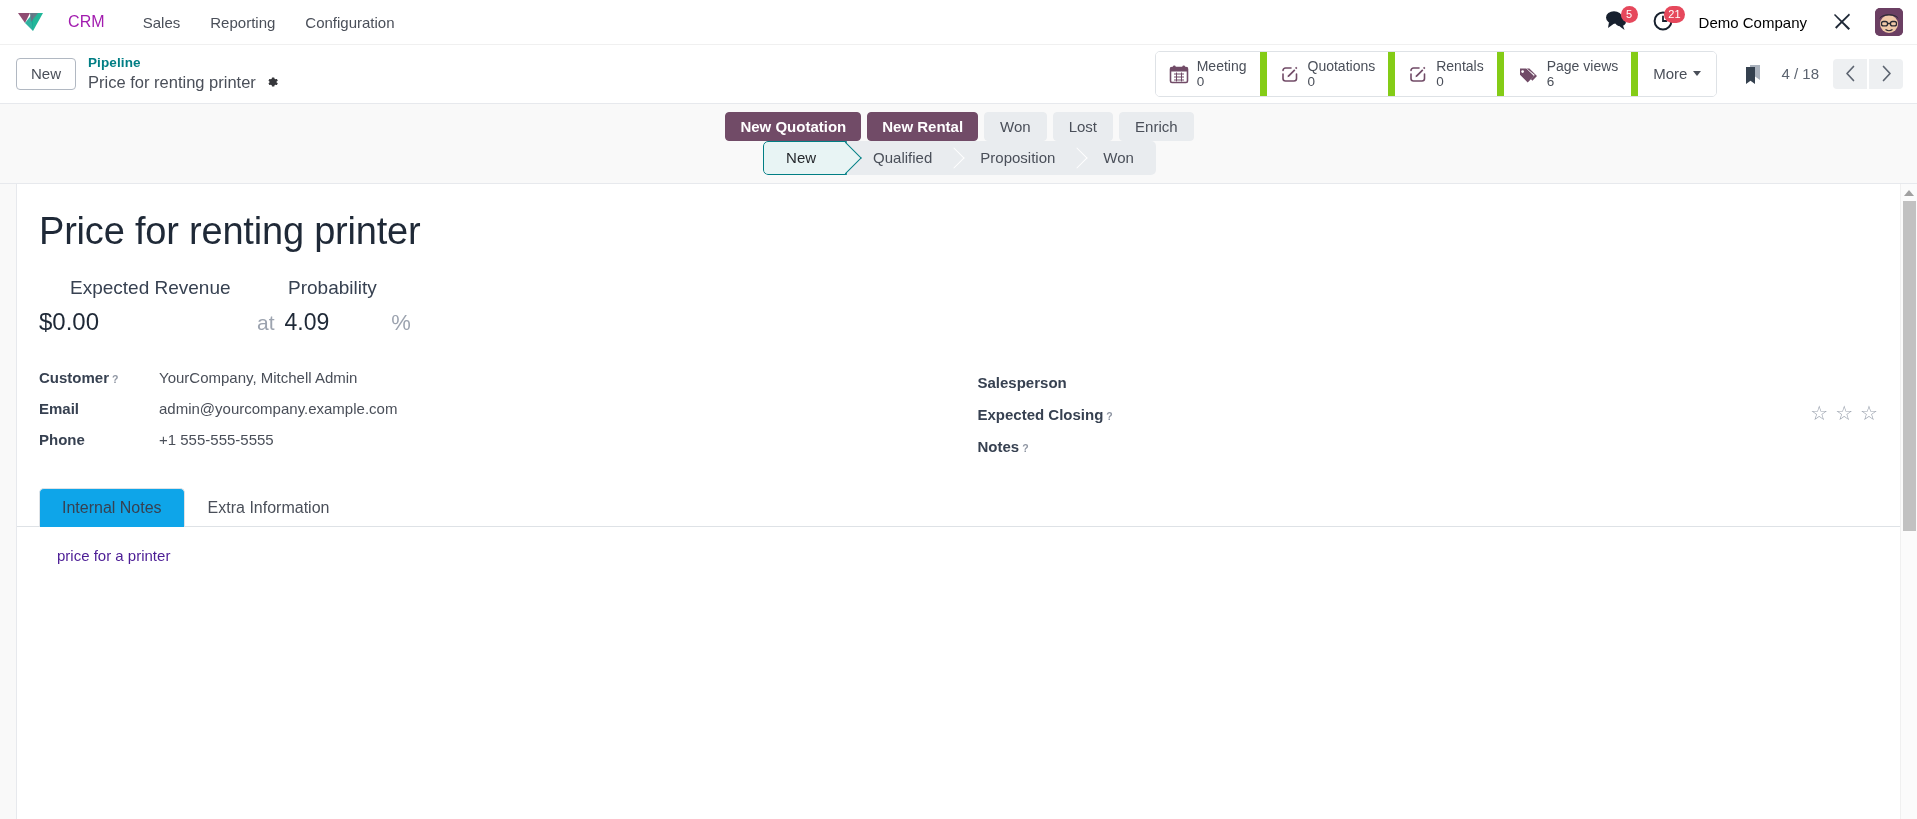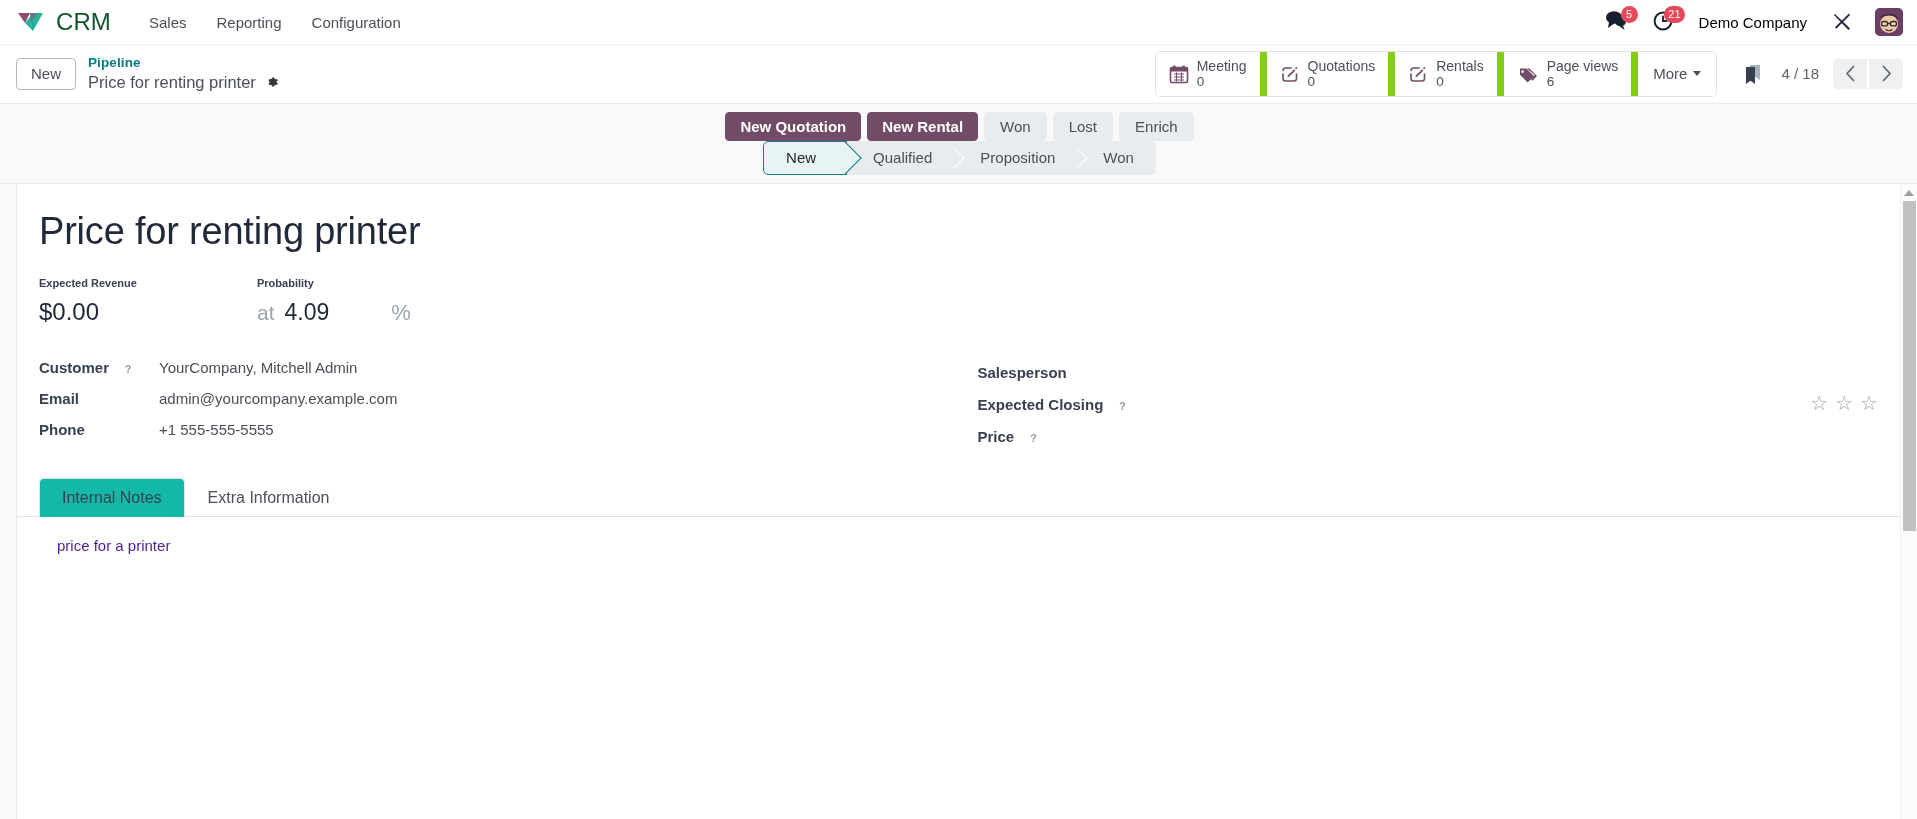--- a/index.html
+++ b/index.html
@@ -19,24 +19,25 @@
     background: #ffffff;
     display: flex;
     align-items: center;
     padding: 0 14px 0 16px;
     border-bottom: 1px solid #f0f0f0;
     position: relative;
     z-index: 20;
   }
   .brand-logo { width: 30px; height: 26px; margin-right: 10px; flex: none; display:flex; align-items:center;}
   .app-name {
-    font-size: 24px;
-    color: #14532d;
+    font-size: 16px;
+    color: #a21caf;
     margin-right: 26px;
     letter-spacing: .1px;
+    margin-left: 12px;
   }
   .menu-item {
     font-size: 15px;
     color: #4a4f59;
     padding: 6px 12px;
     margin-right: 6px;
     border-radius: 4px;
     cursor: pointer;
     white-space: nowrap;
   }
@@ -268,24 +269,25 @@
     color: #1f2937;
     line-height: 1.25;
     margin: 0 0 22px 0;
     letter-spacing: -.2px;
   }
 
   .revenue-block { display: flex; align-items: flex-start; margin-bottom: 28px; }
   .rev-col { display: flex; flex-direction: column; }
   .rev-col.revenue { min-width: 218px; }
   .rev-label {
-    font-size: 11px;
-    font-weight: 700;
+    font-size: 19px;
+    font-weight: 400;
     color: #374151;
     margin-bottom: 10px;
+    margin-left: 31px;
   }
   .rev-value { font-size: 24px; color: #1f2937; font-weight: 400; line-height: 1.1; }
   .prob-line { display: flex; align-items: baseline; gap: 10px; }
   .prob-at { font-size: 21px; color: #9ca3af; }
   .prob-val { font-size: 23px; color: #1f2937; }
   .prob-pct { font-size: 22px; color: #9ca3af; margin-left: 52px; }
 
   .form-grid {
     display: grid;
     grid-template-columns: 1fr 1fr;
@@ -299,21 +301,21 @@
     padding: 5px 0;
   }
   .field-label {
     width: 120px;
     flex: none;
     font-size: 15px;
     font-weight: 700;
     color: #374151;
     display: flex;
     align-items: baseline;
-    gap: 16px;
+    gap: 3px;
   }
   .field-label.wide { width: 155px; }
   .help-mark { font-size: 10.5px; color: #8f96a3; vertical-align: super; cursor: help; }
   .field-value {
     font-size: 15px;
     color: #4a4f59;
     flex: 1 1 auto;
     min-height: 19px;
   }
   .stars { display: flex; gap: 7px; color: #9ca3af; font-size: 20px; line-height: 1; margin-left: auto;}
@@ -333,21 +335,21 @@
     color: #4a4f59;
     padding: 10px 22px;
     border: 1px solid transparent;
     border-bottom: none;
     border-radius: 5px 5px 0 0;
     cursor: pointer;
     margin-bottom: -1px;
     background: transparent;
   }
   .nb-tab.active {
-    background: #14b8a6;
+    background: #0ea5e9;
     border-color: #dee2e6;
     border-bottom-color: #fff;
     color: #374151;
   }
   .nb-content {
     padding: 20px 18px 20px 18px;
     font-size: 15px;
     color: #4c1d95;
     min-height: 120px;
   }
@@ -629,21 +631,21 @@
           </span>
           <span class="field-value"></span>
           <span class="stars">
             <span class="star">☆</span>
             <span class="star">☆</span>
             <span class="star">☆</span>
           </span>
         </div>
         <div class="field-row">
           <span class="field-label wide">
-            <span>Price</span>
+            <span>Notes</span>
             <span class="help-mark">?</span>
           </span>
           <span class="field-value"></span>
         </div>
       </div>
     </div>
 
     <div class="notebook">
       <div class="nb-tabs">
         <span class="nb-tab active">Internal Notes</span>

